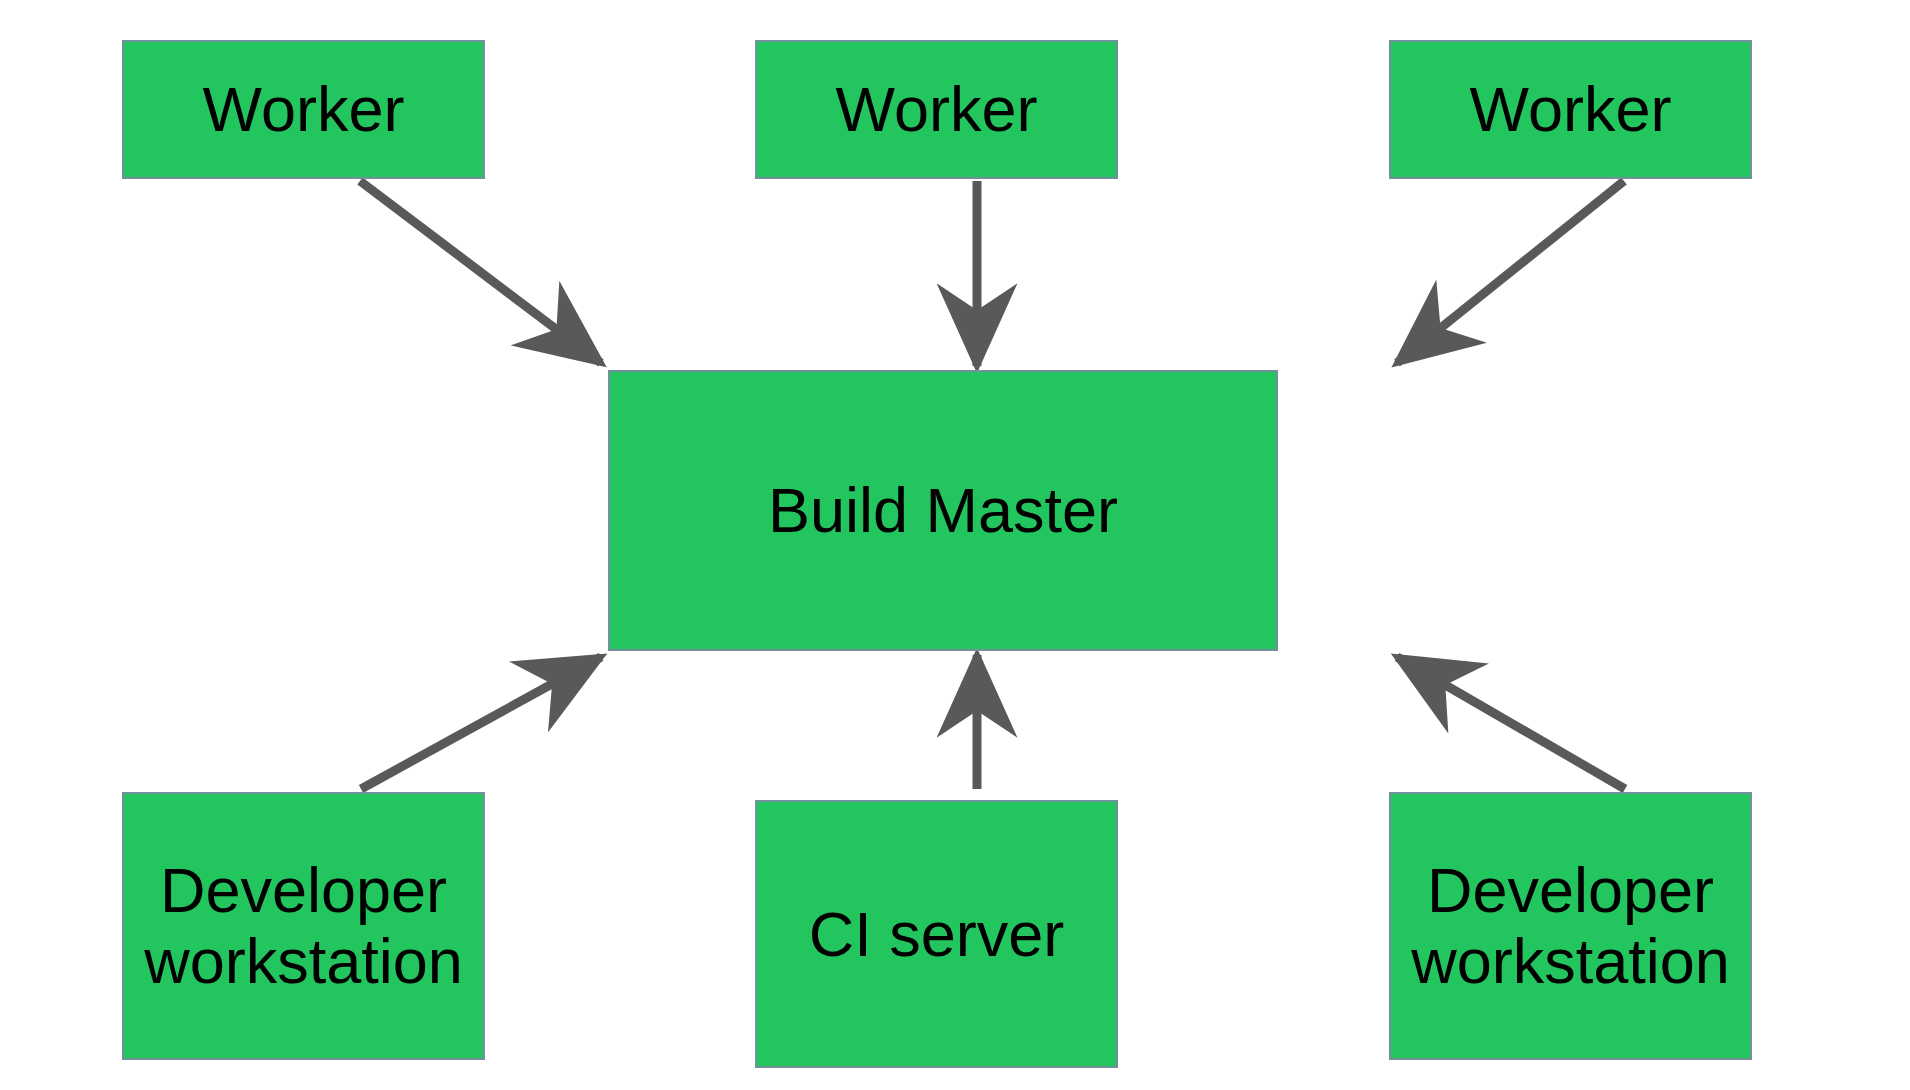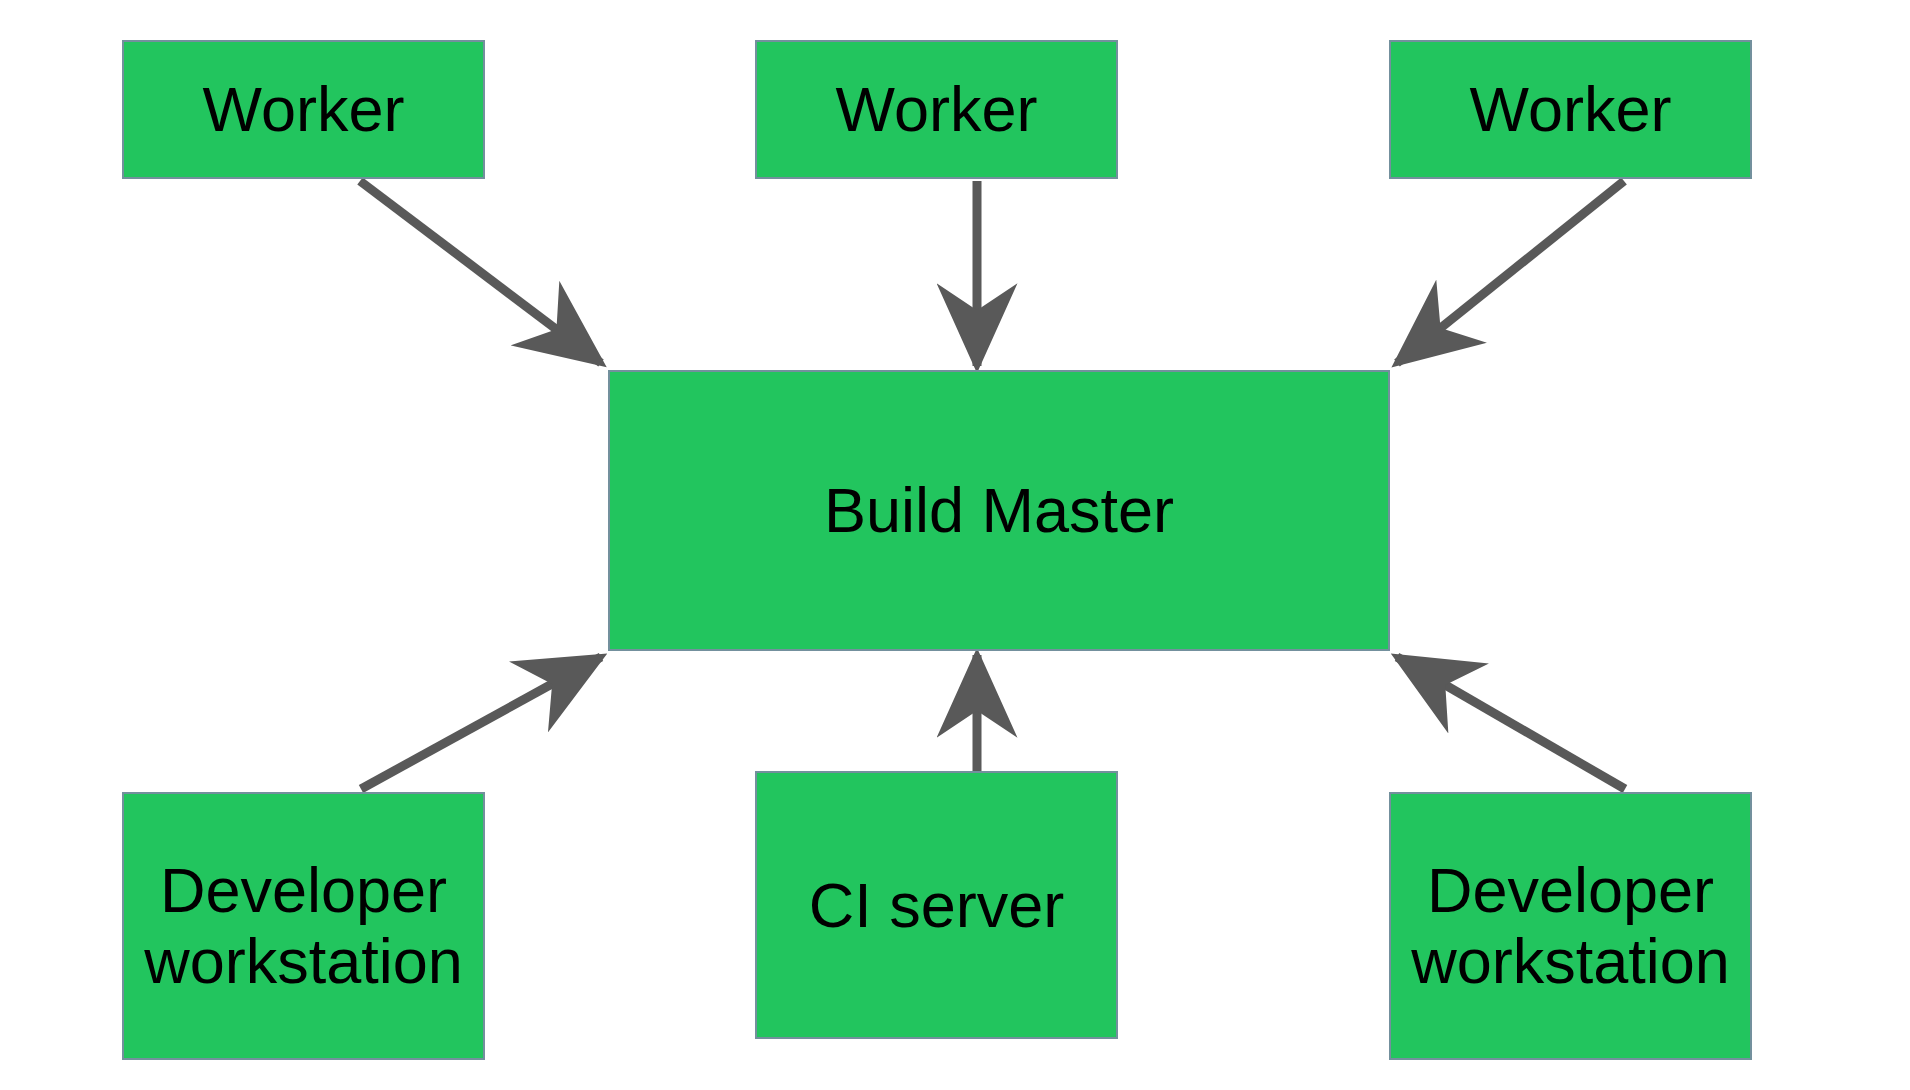--- a/index.html
+++ b/index.html
@@ -44,24 +44,24 @@
     display: block;
     width: 100%;
     padding: 0 6px;
     box-sizing: border-box;
   }
   
   #node-worker-1 { left: 122px;  top: 40px;  width: 363px; height: 139px; font-size: 63px; }
   #node-worker-2 { left: 755px;  top: 40px;  width: 363px; height: 139px; font-size: 63px; }
   #node-worker-3 { left: 1389px; top: 40px;  width: 363px; height: 139px; font-size: 63px; }
   
-  #node-build-master { left: 608px; top: 370px; width: 782px; height: 281px; font-size: 63px; }
+  #node-build-master { left: 608px; top: 370px; width: 670px; height: 281px; font-size: 63px; }
   
   #node-dev-ws-1 { left: 122px;  top: 792px; width: 363px; height: 268px; font-size: 63px; }
-  #node-ci-server { left: 755px; top: 771px; width: 363px; height: 268px; font-size: 63px; }
+  #node-ci-server { left: 755px; top: 800px; width: 363px; height: 268px; font-size: 63px; }
   #node-dev-ws-2 { left: 1389px; top: 792px; width: 363px; height: 268px; font-size: 63px; }
 </style>
 </head>
 <body>
 
 <div id="diagram-root">
 
   <svg id="edge-layer" viewBox="0 0 1910 1090" width="1910" height="1090" xmlns="http://www.w3.org/2000/svg">
     <defs>
       <marker id="arrowhead" markerWidth="10" markerHeight="9" refX="9.2" refY="4.5" orient="auto" markerUnits="strokeWidth">

